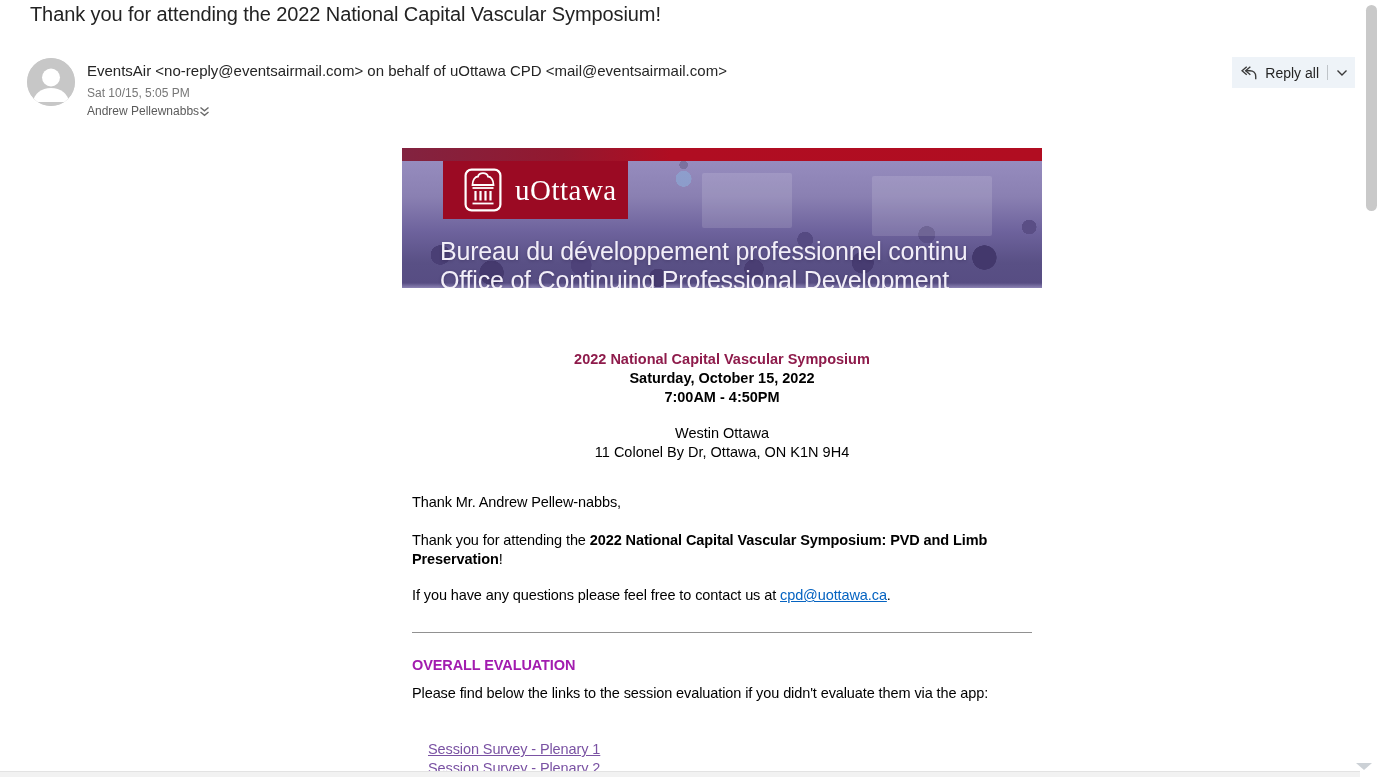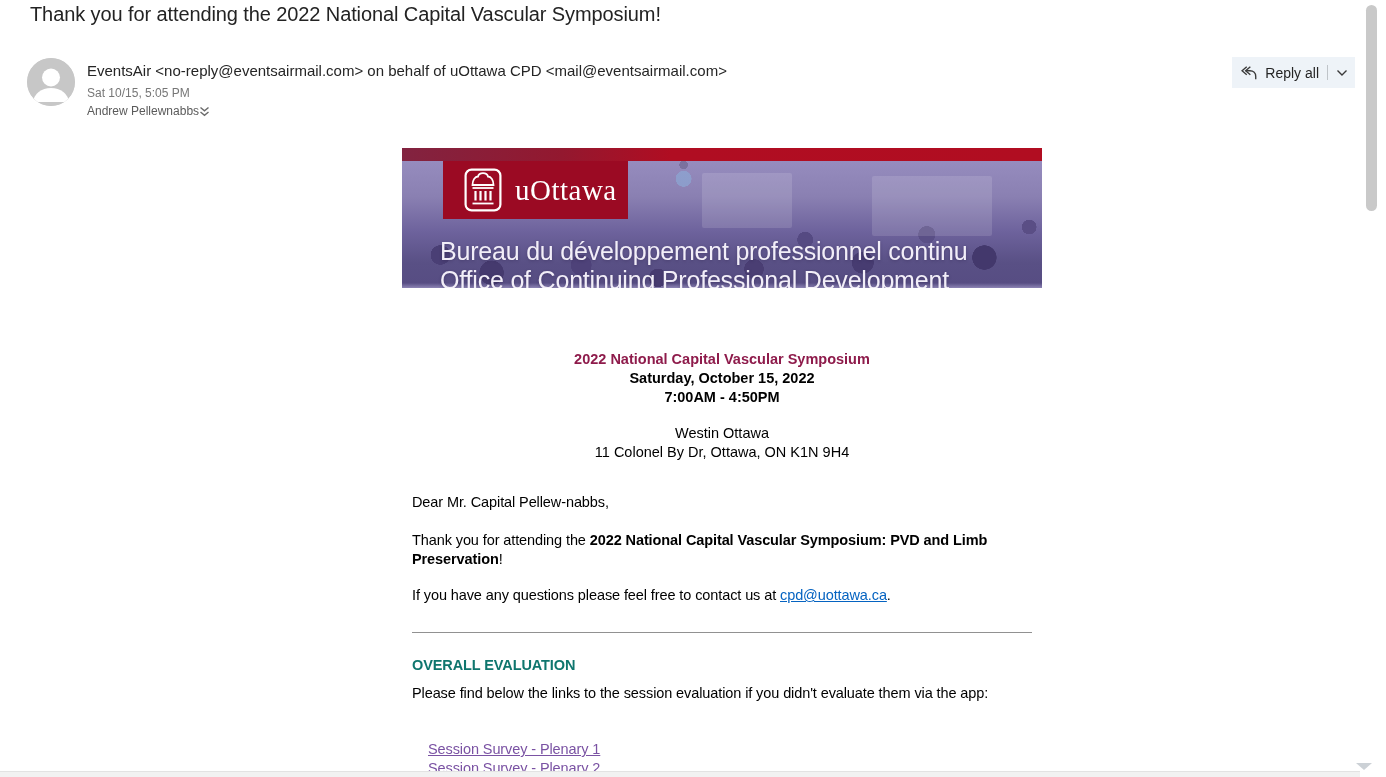--- a/index.html
+++ b/index.html
@@ -198,34 +198,34 @@
 
   <div class="event">
     <div class="maroon" style="color:#8e1b4b;">2022 National Capital Vascular Symposium</div>
     <div class="b">Saturday, October 15, 2022</div>
     <div class="b">7:00AM - 4:50PM</div>
     <div class="gap"></div>
     <div>Westin Ottawa</div>
     <div>11 Colonel By Dr, Ottawa, ON K1N 9H4</div>
   </div>
 
-  <div class="bp" style="top:493px;">Dear Mr. Capital Pellew-nabbs,</div>
+  <div class="bp" style="top:493px;">Thank Mr. Andrew Pellew-nabbs,</div>
 
   <div class="bp p-thanks" style="top:531px;">
     <span>Thank you for attending the </span><b>2022 National Capital Vascular Symposium: PVD and Limb</b><br>
     <b>Preservation</b><span>!</span>
   </div>
 
   <div class="bp" style="top:586px;">
     <span>If you have any questions please feel free to contact us at </span><a class="link-blue">cpd@uottawa.ca</a><span>.</span>
   </div>
 
   <div class="rule"></div>
 
-  <div class="bp h-eval" style="top:656px; color:#0f766e;">OVERALL EVALUATION</div>
+  <div class="bp h-eval" style="top:656px; color:#a21caf;">OVERALL EVALUATION</div>
 
 
   <div class="bp" style="top:684px;">Please find below the links to the session evaluation if you didn't evaluate them via the app:</div>
 
   <div class="bp session-links" style="top:740px;">
     <a class="link-purple">Session Survey - Plenary 1</a>
     <a class="link-purple">Session Survey - Plenary 2.</a>
   </div>
 
   <div class="vscroll-thumb"></div>

